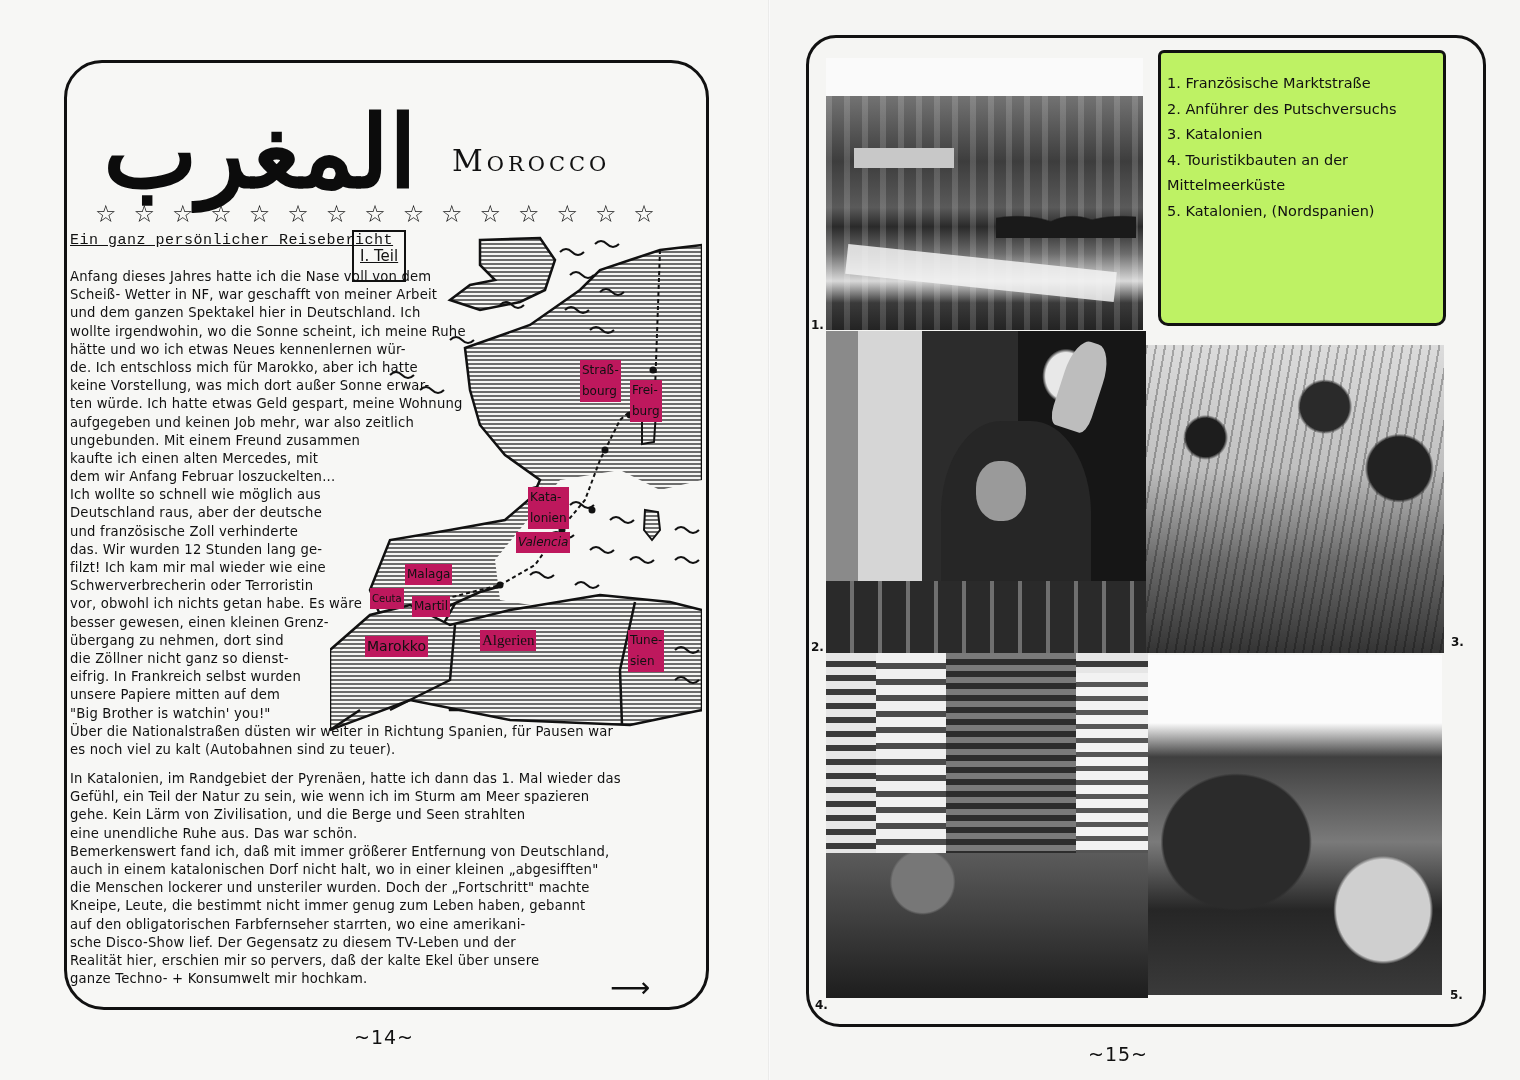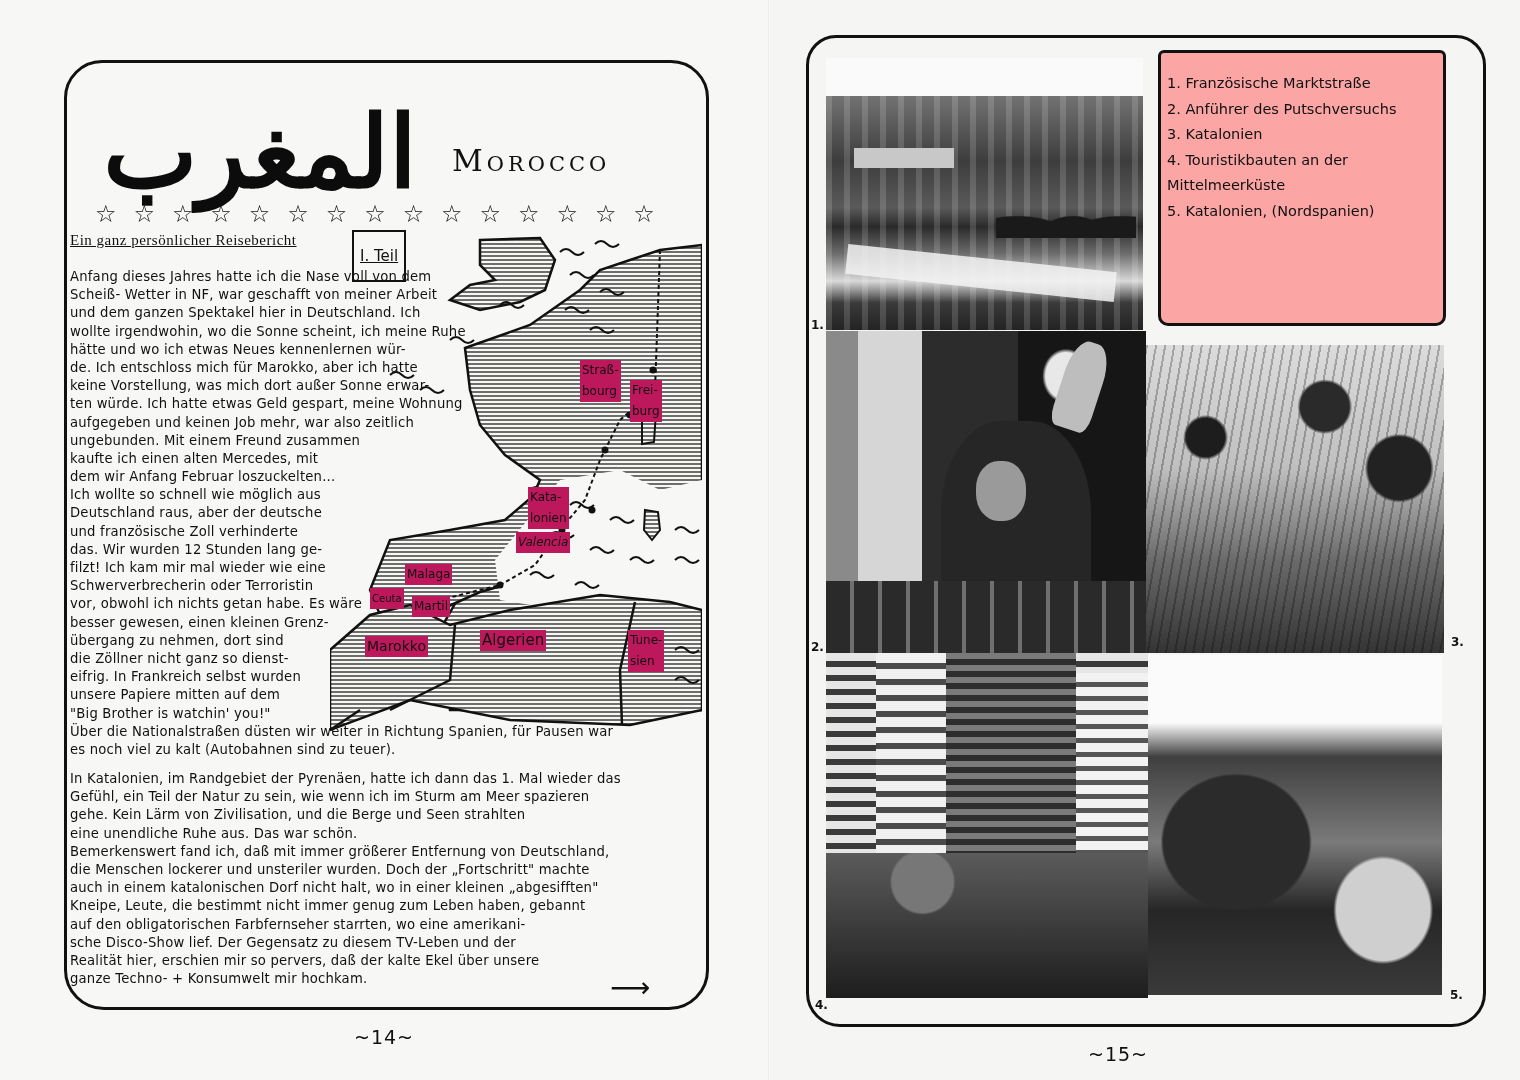--- a/index.html
+++ b/index.html
@@ -26,21 +26,21 @@
     position: absolute; left: 452px; top: 143px;
     font-family: "DejaVu Serif", serif; font-weight: normal; font-size: 30px; letter-spacing: 4px;
     font-variant: small-caps; color: #111;
   }
   .stars {
     position: absolute; left: 95px; top: 200px; width: 560px; display: flex; justify-content: space-between;
     font-size: 24px; line-height: 28px; color: #111;
   }
   .subtitle {
     position: absolute; left: 70px; top: 232px;
-    font-family: Liberation Serif, serif; font-size: 15px; text-decoration: underline; letter-spacing: 0.5px;
+    font-family: Liberation Mono, monospace; font-size: 15px; text-decoration: underline; letter-spacing: 0.5px;
   }
   .part-box {
     position: absolute; left: 352px; top: 230px; padding: 15px 6px; border: 2px solid #111;
     font-size: 15px; line-height: 18px; text-decoration: underline;
   }
 
   
   .map { position: absolute; left: 330px; top: 230px; width: 372px; height: 510px; }
   .map svg { width: 100%; height: 100%; }
   .map-label { position: absolute; font-size: 12px; font-family: "DejaVu Sans", sans-serif; background: #be185d; padding: 0 2px; line-height: 21px; }
@@ -117,21 +117,21 @@
 
   .ph-label { position: absolute; font-family: "DejaVu Sans", sans-serif; font-weight: bold; font-size: 12px; }
   .lab1 { left: 811px; top: 318px; }
   .lab2 { left: 811px; top: 640px; }
   .lab3 { left: 1451px; top: 635px; }
   .lab4 { left: 815px; top: 998px; }
   .lab5 { left: 1450px; top: 988px; }
 
   .caption-box {
     position: absolute; left: 1158px; top: 50px; width: 288px; height: 276px;
-    border: 3px solid #111; border-radius: 6px 6px 10px 10px; background: #fca5a5;
+    border: 3px solid #111; border-radius: 6px 6px 10px 10px; background: #bef264;
     padding: 18px 8px 0 6px;
   }
   .caption-box .cline { display: block; font-family: "DejaVu Sans", sans-serif; font-size: 14.5px; line-height: 25.5px; white-space: nowrap; }
 </style>
 </head>
 <body>
 
 <div class="spread">
 
   <div class="page left">
@@ -226,21 +226,21 @@
 bourg</span>
       <span class="map-label" style="left: 300px; top: 150px; white-space: pre;">Frei-
 burg</span>
       <span class="map-label" style="left: 198px; top: 257px; white-space: pre;">Kata-
 lonien</span>
       <span class="map-label" style="left: 186px; top: 302px; white-space: pre; font-style: italic;">Valencia</span>
       <span class="map-label" style="left: 75px; top: 334px; white-space: pre;">Malaga</span>
       <span class="map-label" style="left: 40px; top: 358px; font-size: 10px; white-space: pre;">Ceuta</span>
       <span class="map-label" style="left: 82px; top: 366px; white-space: pre;">Martil</span>
       <span class="map-label" style="left: 35px; top: 406px; font-size: 14px; white-space: pre;">Marokko</span>
-      <span class="map-label" style="left: 150px; top: 400px; font-size: 15px; white-space: pre;">Algerien</span>
+      <span class="map-label" style="left: 150px; top: 400px; font-size: 15px; white-space: pre; font-family: Liberation Serif, serif;">Algerien</span>
       <span class="map-label" style="left: 298px; top: 400px; white-space: pre;">Tune-
 sien</span>
     </div>
 
     <div class="body-text col-narrow" id="narrow-lines">
         <span class="line">Anfang dieses Jahres hatte ich die Nase voll von dem</span>
         <span class="line">Scheiß- Wetter in NF, war geschafft von meiner Arbeit</span>
         <span class="line">und dem ganzen Spektakel hier in Deutschland. Ich</span>
         <span class="line">wollte irgendwohin, wo die Sonne scheint, ich meine Ruhe</span>
         <span class="line">hätte und wo ich etwas Neues kennenlernen wür-</span>
@@ -266,22 +266,22 @@
         <span class="line">"Big Brother is watchin' you!"</span>
         <span class="line">Über die Nationalstraßen düsten wir weiter in Richtung Spanien, für Pausen war</span>
         <span class="line">es noch viel zu kalt (Autobahnen sind zu teuer).</span>
       </div>
     <div class="body-text col-wide" id="wide-lines">
         <span class="line">In Katalonien, im Randgebiet der Pyrenäen, hatte ich dann das 1. Mal wieder das</span>
         <span class="line">Gefühl, ein Teil der Natur zu sein, wie wenn ich im Sturm am Meer spazieren</span>
         <span class="line">gehe. Kein Lärm von Zivilisation, und die Berge und Seen strahlten</span>
         <span class="line">eine unendliche Ruhe aus. Das war schön.</span>
         <span class="line">Bemerkenswert fand ich, daß mit immer größerer Entfernung von Deutschland,</span>
+        <span class="line">auch in einem katalonischen Dorf nicht halt, wo in einer kleinen „abgesifften"</span>
         <span class="line">die Menschen lockerer und unsteriler wurden. Doch der „Fortschritt" machte</span>
-        <span class="line">auch in einem katalonischen Dorf nicht halt, wo in einer kleinen „abgesifften"</span>
         <span class="line">Kneipe, Leute, die bestimmt nicht immer genug zum Leben haben, gebannt</span>
         <span class="line">auf den obligatorischen Farbfernseher starrten, wo eine amerikani-</span>
         <span class="line">sche Disco-Show lief. Der Gegensatz zu diesem TV-Leben und der</span>
         <span class="line">Realität hier, erschien mir so pervers, daß der kalte Ekel über unsere</span>
         <span class="line">ganze Techno- + Konsumwelt mir hochkam.</span>
       </div>
 
     <span class="arrow-next">⟶</span>
 
     <div class="page-num pn-left">~14~</div>

